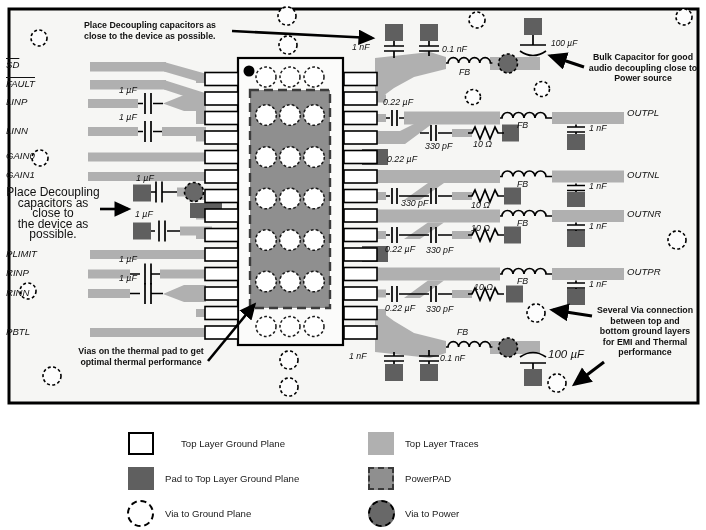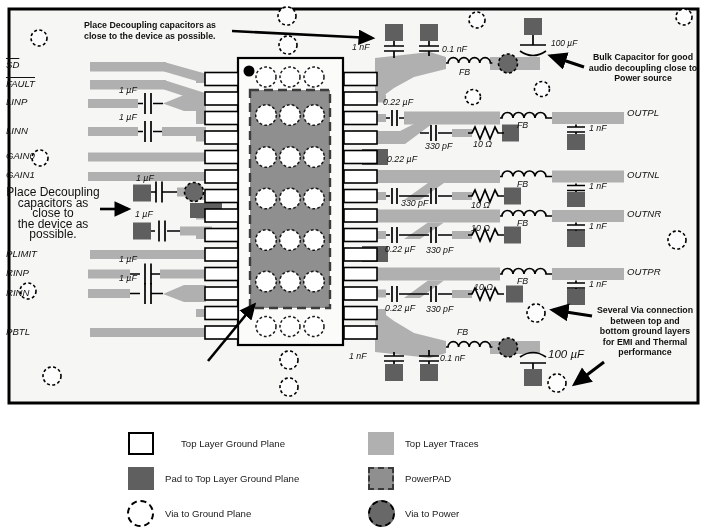--- a/index.html
+++ b/index.html
@@ -337,20 +337,22 @@
 <div class="lbl" style="left:517px;top:120px">FB</div>
 <div class="lbl" style="left:517px;top:179px">FB</div>
 <div class="lbl" style="left:517px;top:218px">FB</div>
 <div class="lbl" style="left:517px;top:276px">FB</div>
 
 <div class="note" style="left:84px;top:20px">Place Decoupling capacitors as
 close to the device as possible.</div>
 <div class="note note-center" style="left:2px;top:187px;width:102px;font-weight:normal;font-size:12px">Place Decoupling
 capacitors as close to
 the device as possible.</div>
+<div class="note note-center" style="left:66px;top:346px;width:150px">Vias on the thermal pad to get
+optimal thermal performance</div>
 <div class="note note-center" style="left:586px;top:52px;width:114px">Bulk Capacitor for good
 audio decoupling close to
 Power source</div>
 <div class="note note-center" style="left:590px;top:305px;width:110px">Several Via connection
 between top and
 bottom ground layers
 for EMI and Thermal
 performance</div>
 
 <div>

